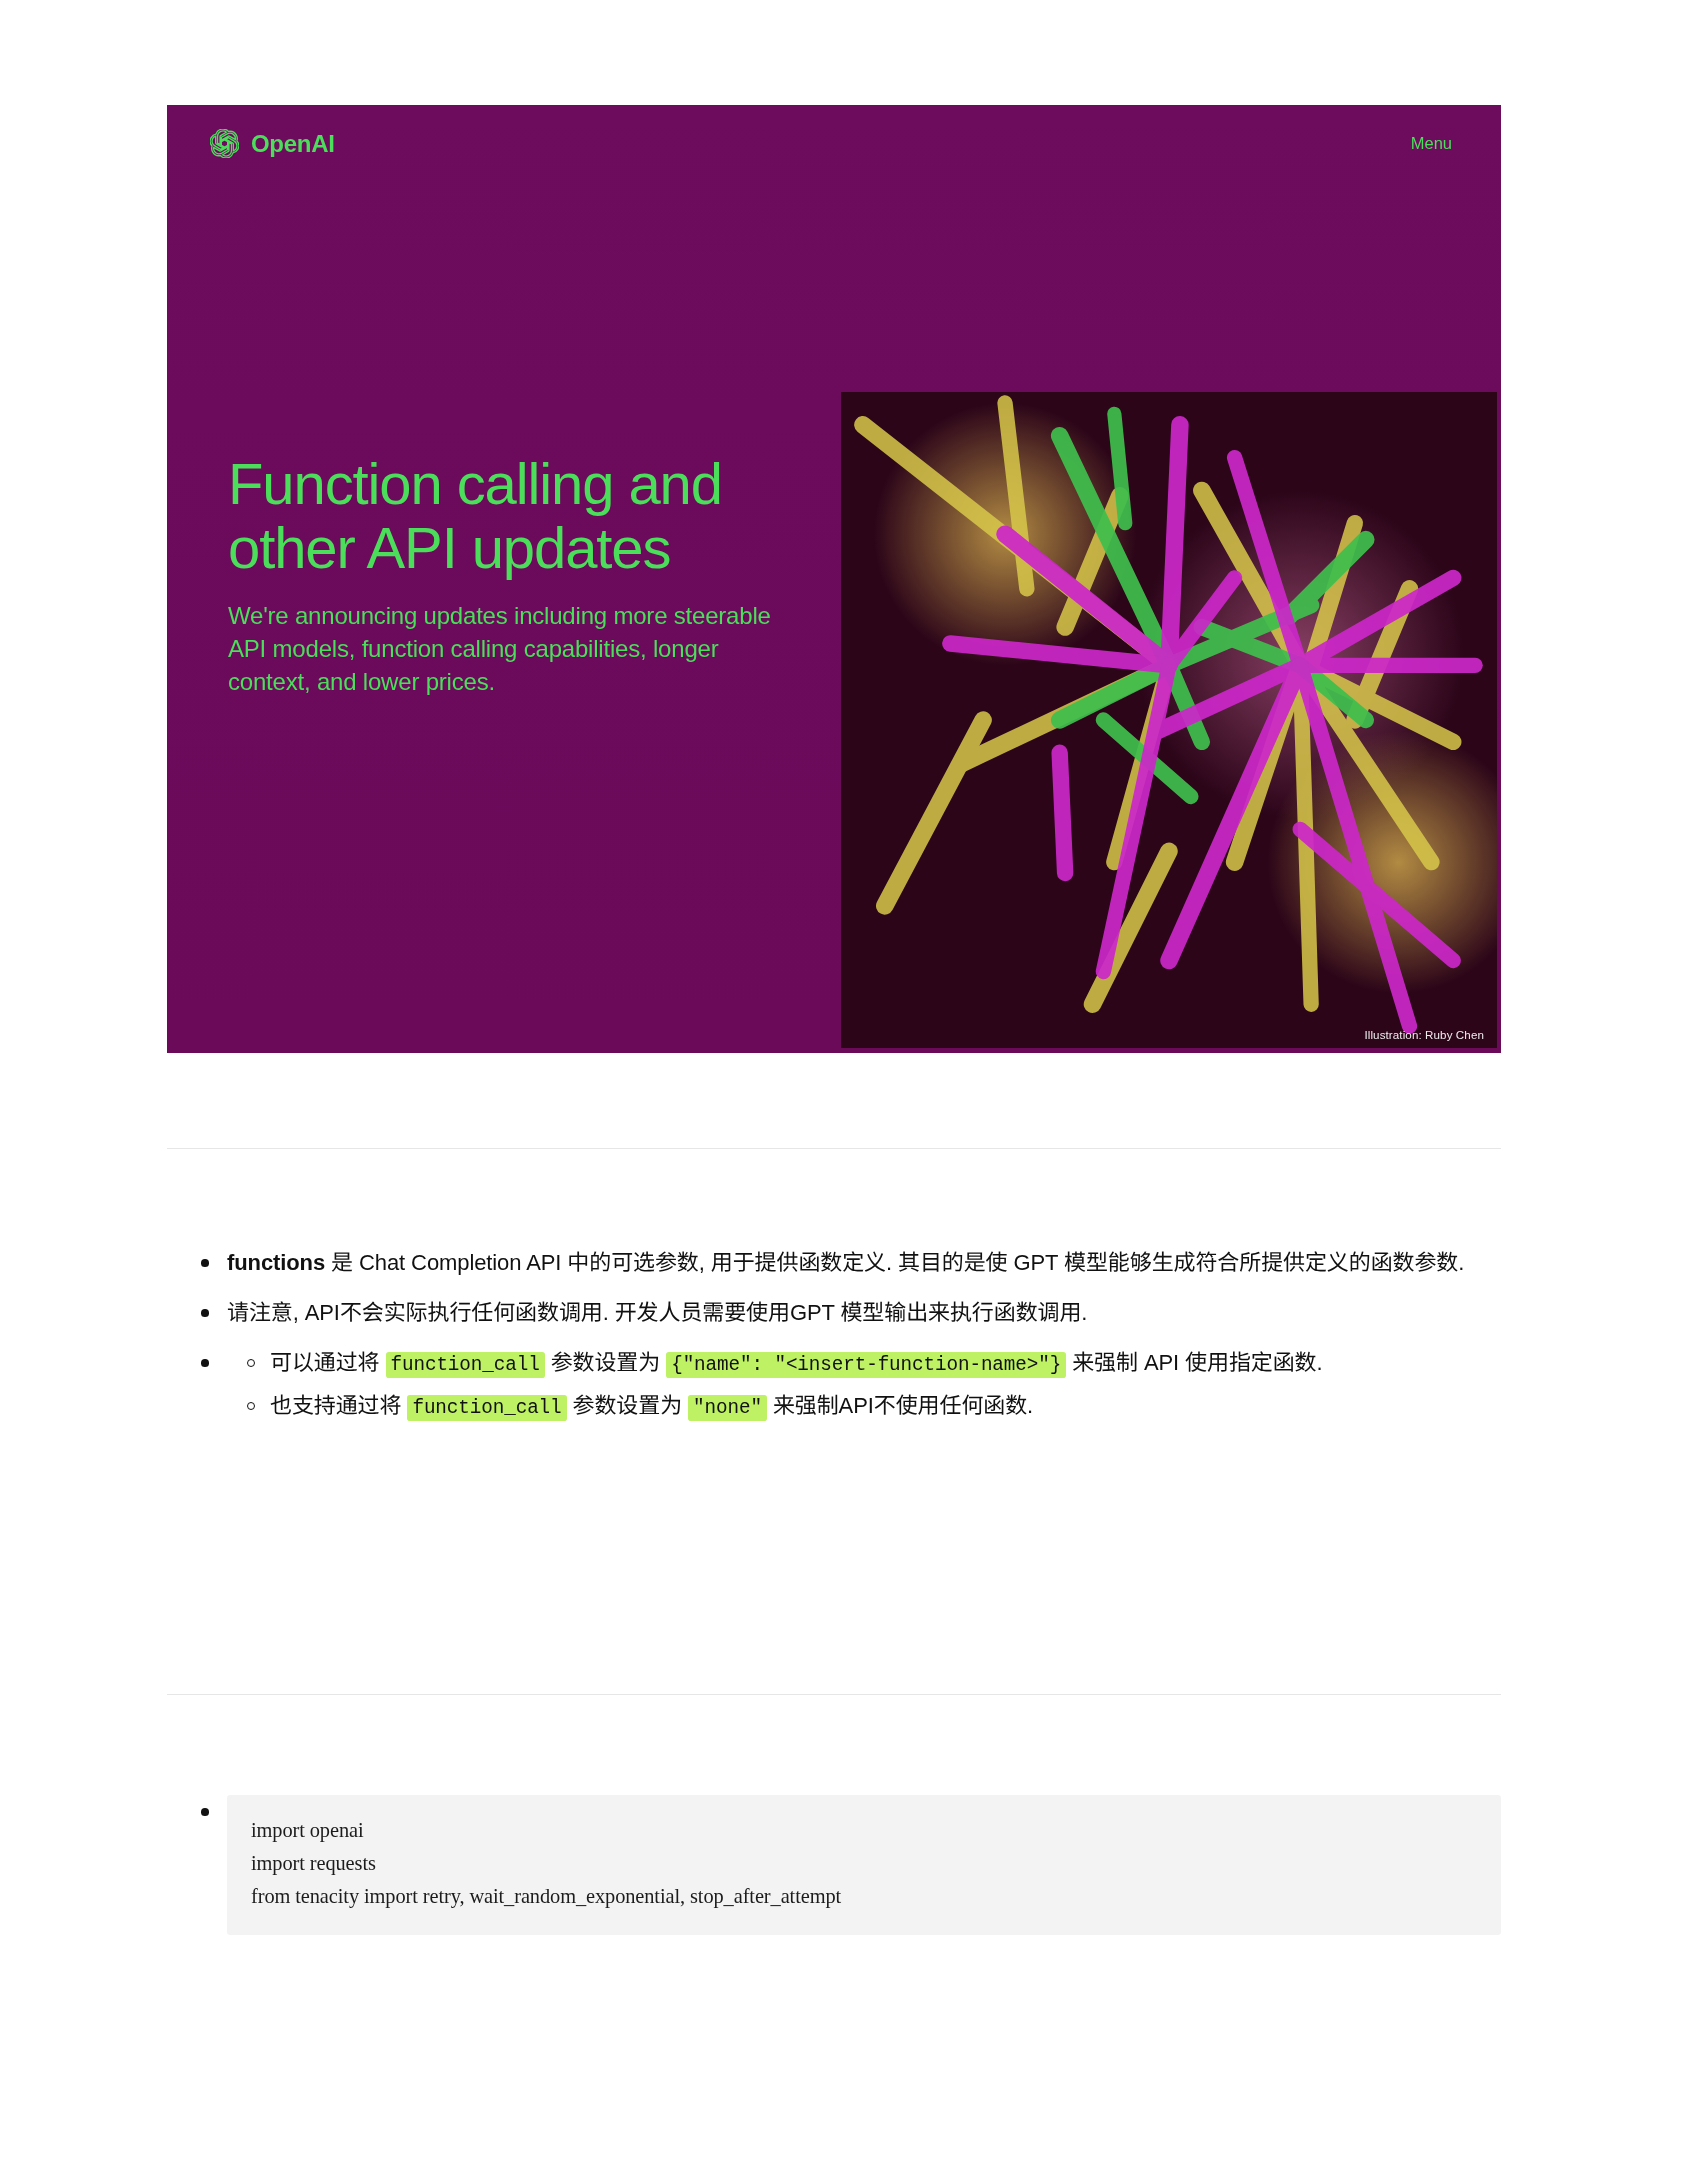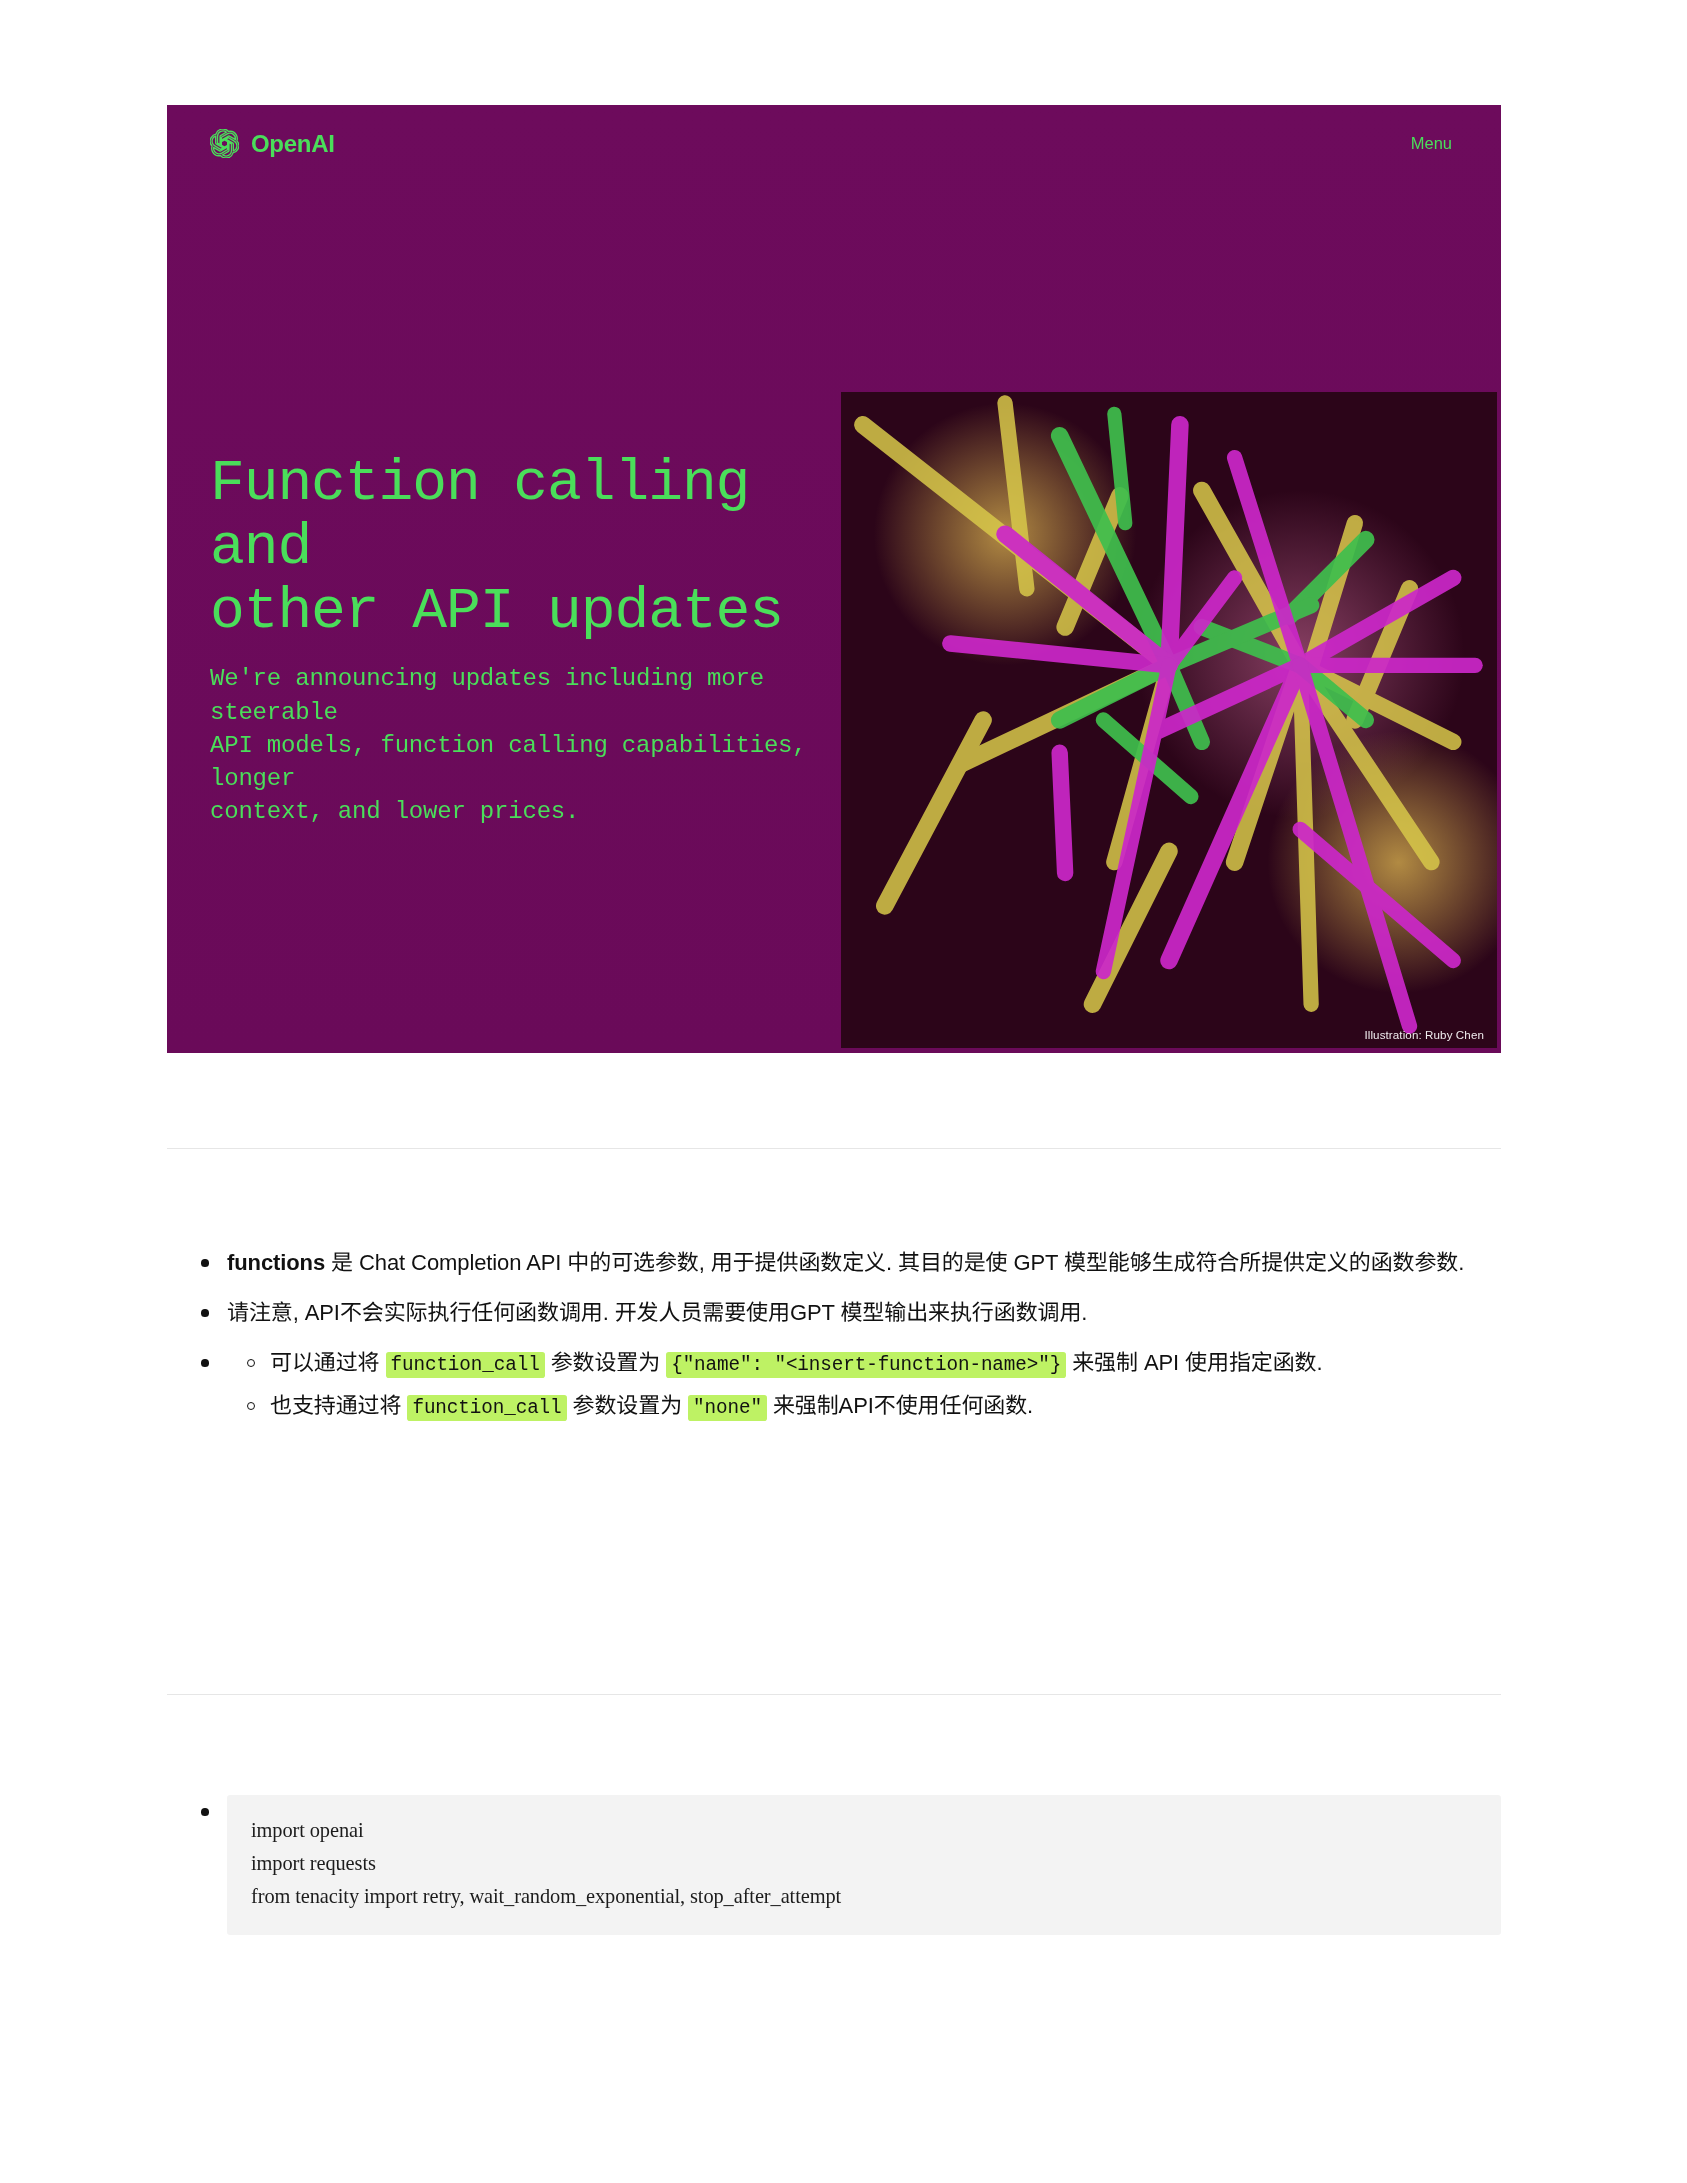--- a/index.html
+++ b/index.html
@@ -70,24 +70,23 @@
     position: absolute;
     left: 0;
     top: 77px;
     width: 100%;
     height: 871px;
     display: flex;
     align-items: flex-start;
   }
   .hero-copy {
     width: 662px;
-    padding-left: 43px;
+    padding-left: 61px;
     padding-top: 270px;
     box-sizing: border-box;
-    font-family: Liberation Mono, monospace;
   }
   .hero-title {
     color: #4ade5a;
     font-size: 58px;
     line-height: 1.1;
     font-weight: 400;
     letter-spacing: -1.1px;
     margin: 0 0 19px 0;
     white-space: pre-line;
   }

